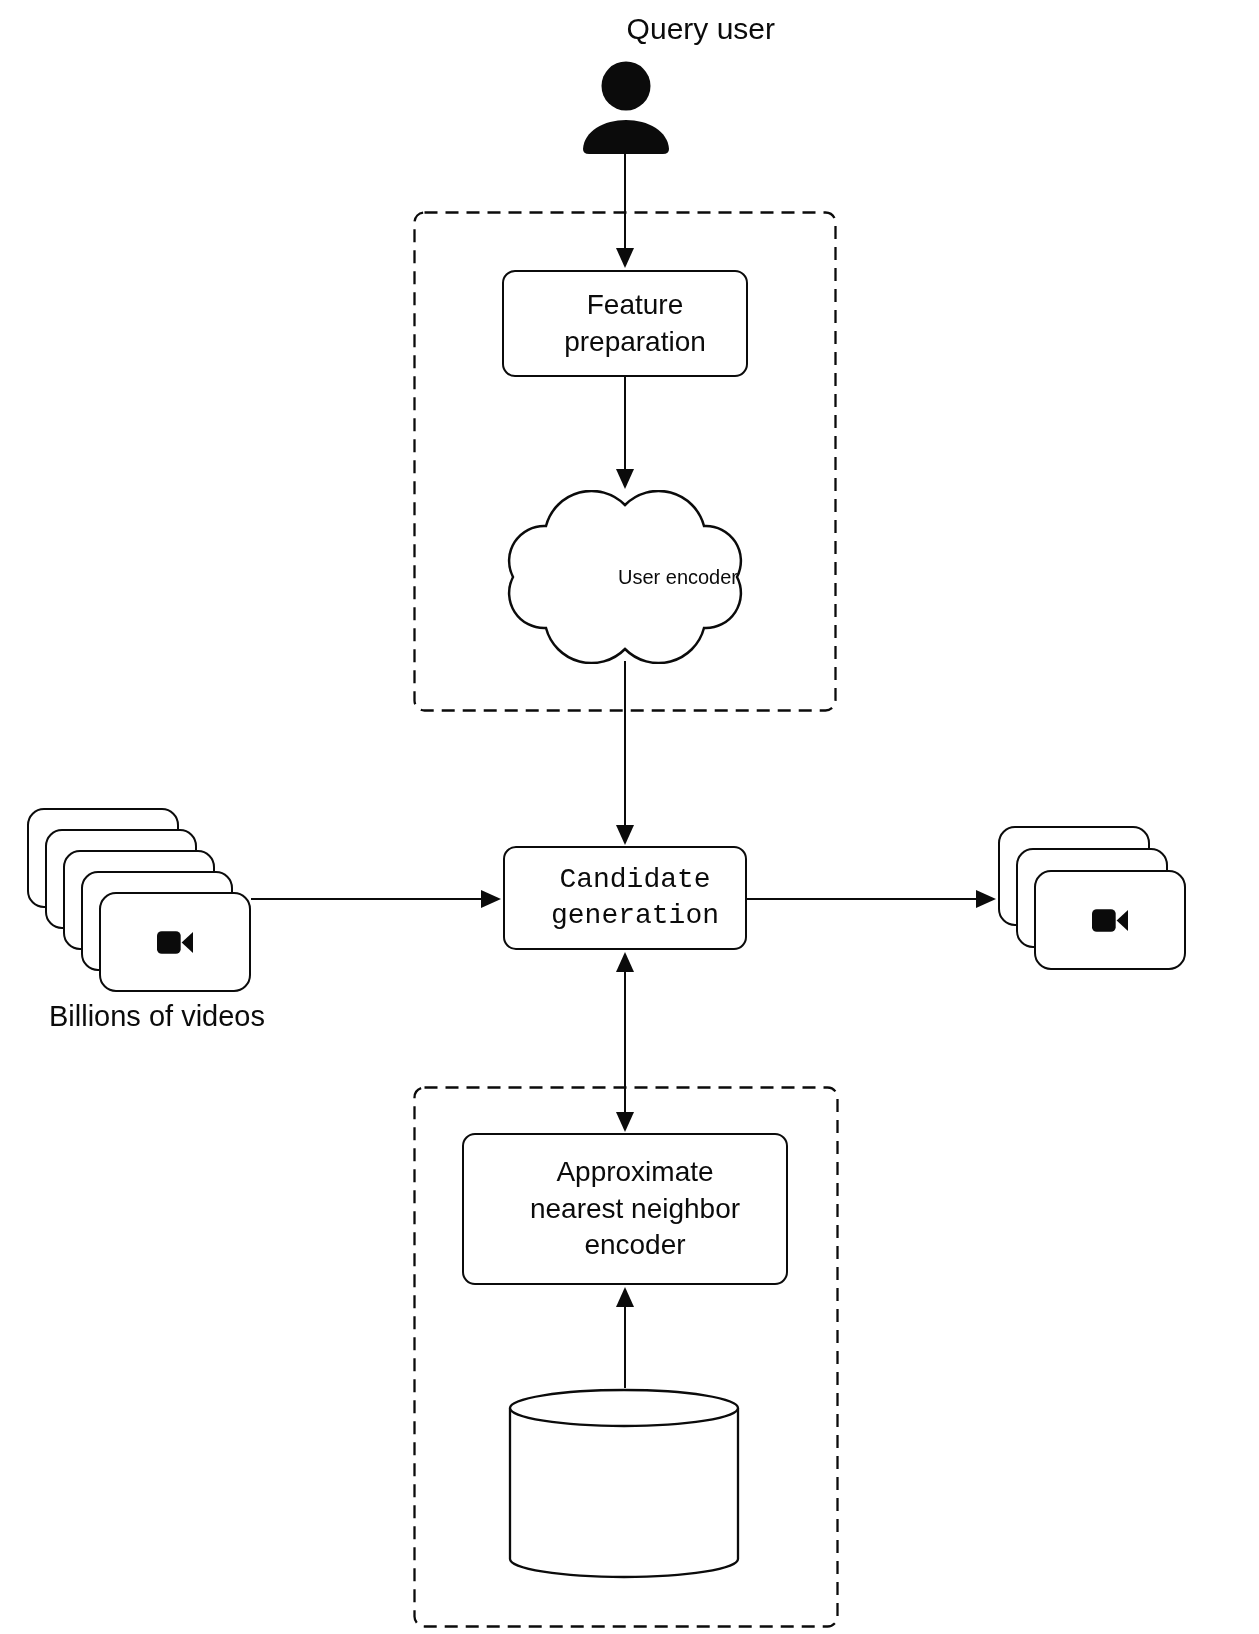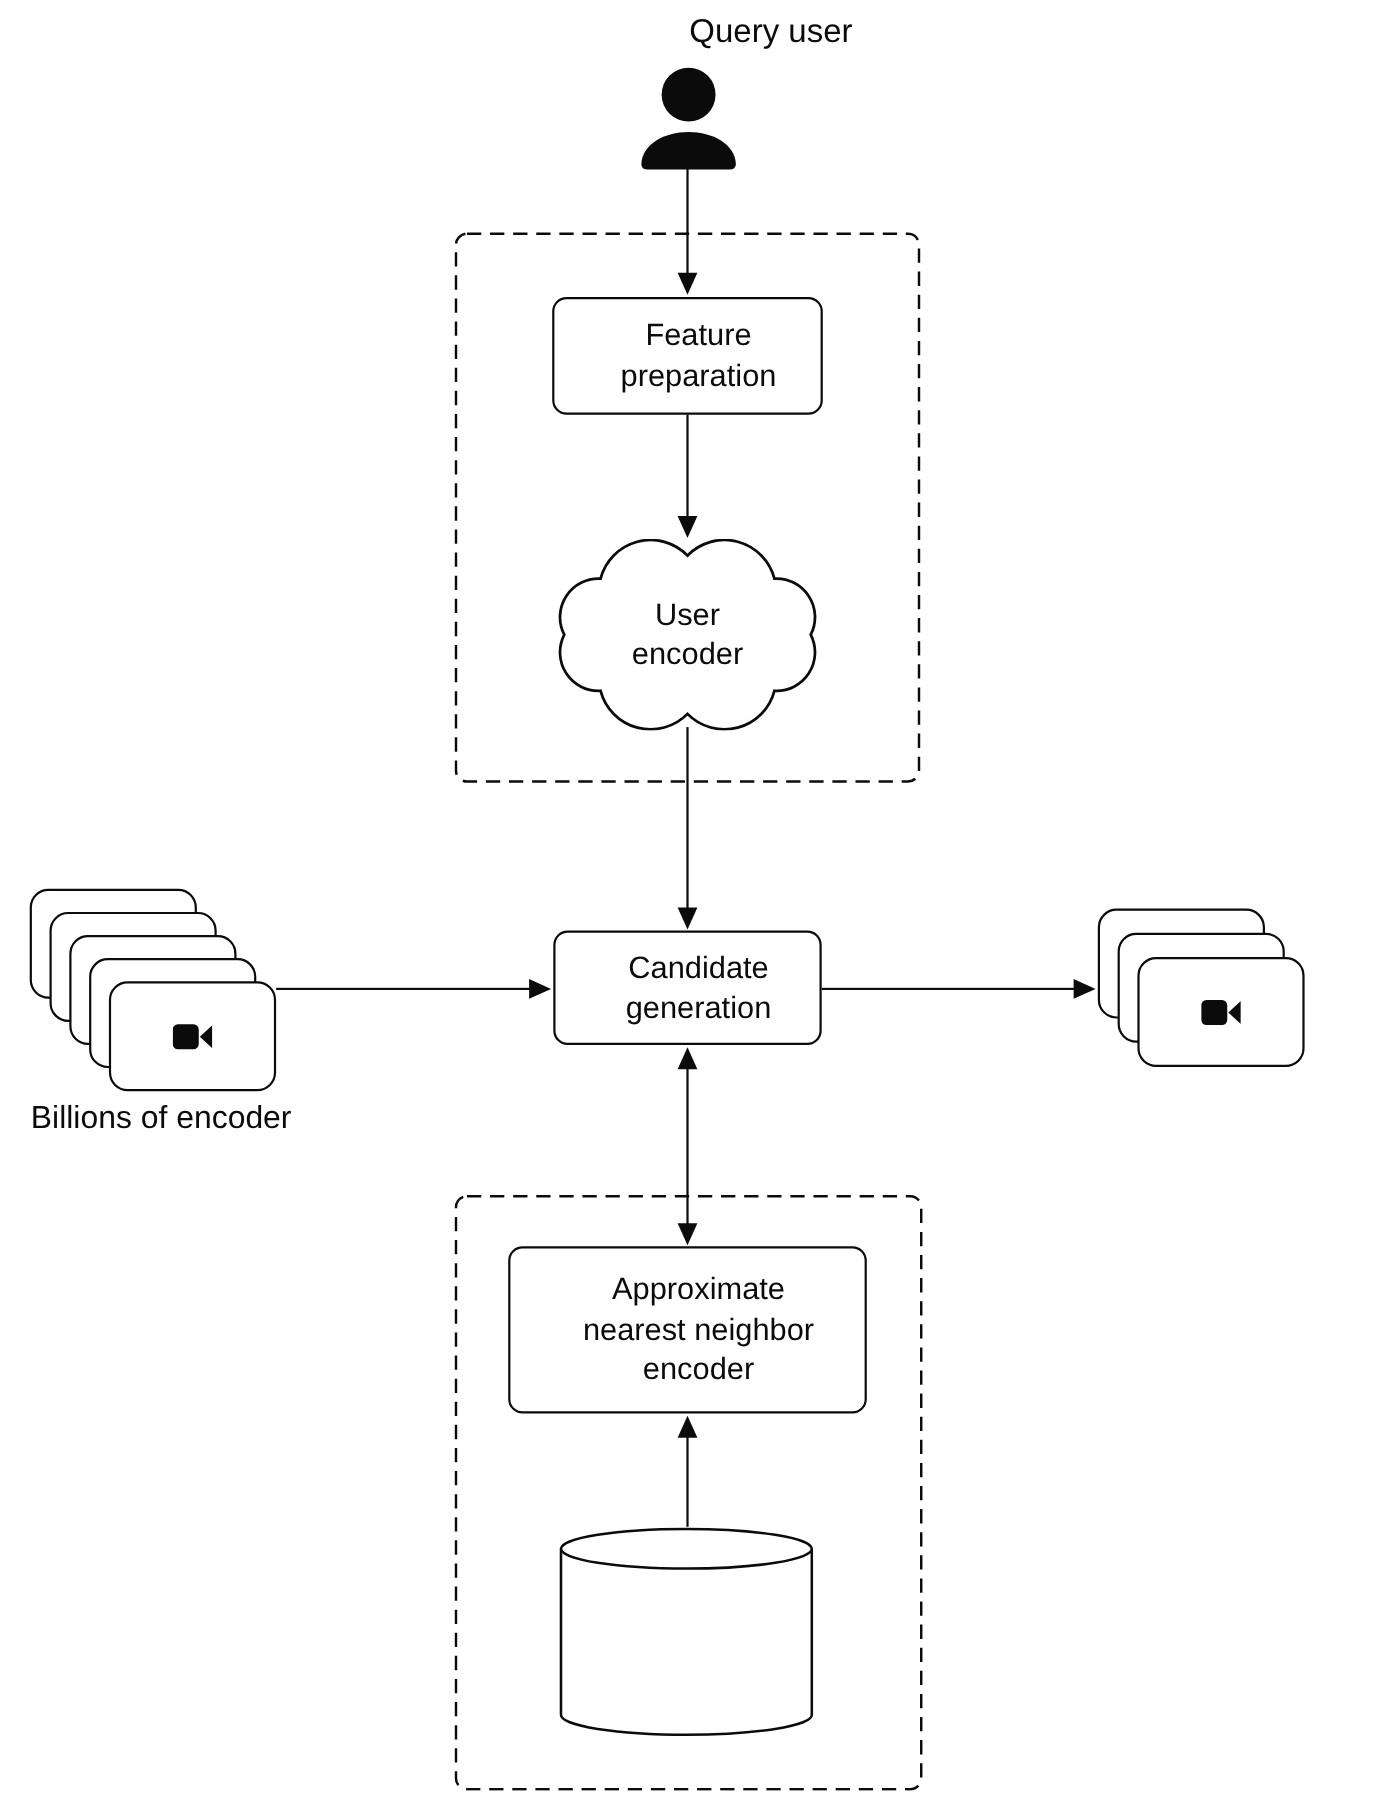--- a/index.html
+++ b/index.html
@@ -44,22 +44,22 @@
   .vhead.up   { top:0;    border-bottom:20px solid var(--ink); }
 
   .harrow { position:absolute; height:18px; }
   .harrow .shaft { position:absolute; top:7.8px; height:2.4px; left:0; right:16px; background:var(--ink); }
   .hhead.right { position:absolute; right:0; top:0; width:0; height:0;
                  border-top:9px solid transparent; border-bottom:9px solid transparent;
                  border-left:20px solid var(--ink); }
 
   
   .shape-text {
-    position:absolute; display:flex; align-items:center; justify-content:center;
-    text-align:center; font-size:28px; line-height:36.5px; color:var(--ink);
+    position:absolute; display:flex; align-items:center; justify-content:flex-end;
+    text-align:center; font-size:20px; line-height:36.5px; color:var(--ink);
   }
   .shape-text .inner { display:block; }
 </style>
 </head>
 <body>
 
 <div class="canvas">
 
   <div class="caption" style="left:475px; top:12px; width:300px; font-size:30px;">Query user</div>
 
@@ -111,28 +111,28 @@
     <div class="card" style="left:18px; top:21px;"></div>
     <div class="card" style="left:36px; top:42px;"></div>
     <div class="card" style="left:54px; top:63px;"></div>
     <div class="card" style="left:72px; top:84px;">
       <svg width="36" height="25" viewBox="0 0 38 26">
         <rect x="0" y="1" width="25" height="24" rx="5" fill="#0b0b0b"></rect>
         <polygon points="38,2 38,24 26,13" fill="#0b0b0b"></polygon>
       </svg>
     </div>
   </div>
-  <div class="caption" style="left:3px; top:1000px; width:262px;">Billions of encoder</div>
+  <div class="caption" style="left:3px; top:1000px; width:262px;">Billions of videos</div>
 
   <div class="harrow" style="left:251px; top:890px; width:250px;">
     <div class="shaft"></div>
       <div class="hhead right"></div>
   </div>
 
-  <div class="node" style="left:503px; top:846px; width:244px; height:104px;">
+  <div class="node" style="left:503px; top:846px; width:244px; height:104px;font-family:Liberation Mono, monospace;">
     <span class="inner" style="width:200px;">Candidate generation</span>
   </div>
 
   <div class="harrow" style="left:747px; top:890px; width:249px;">
     <div class="shaft"></div>
       <div class="hhead right"></div>
   </div>
 
   <div class="abs" style="left:998px; top:826px; width:190px; height:146px;">
     <div class="card" style="left:0px;  top:0px;"></div>

